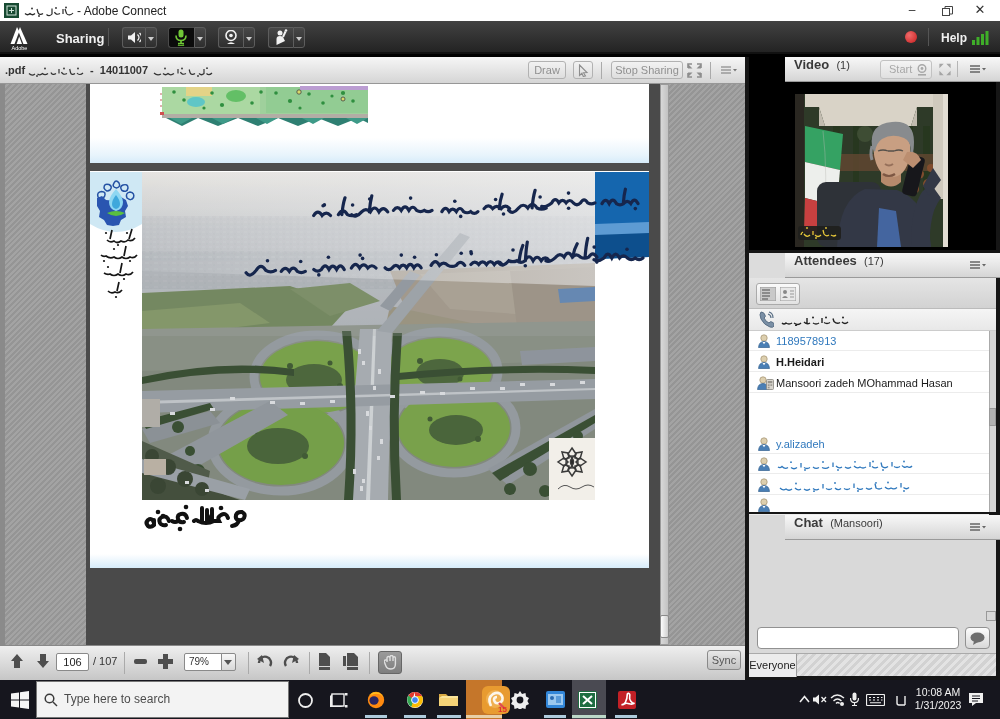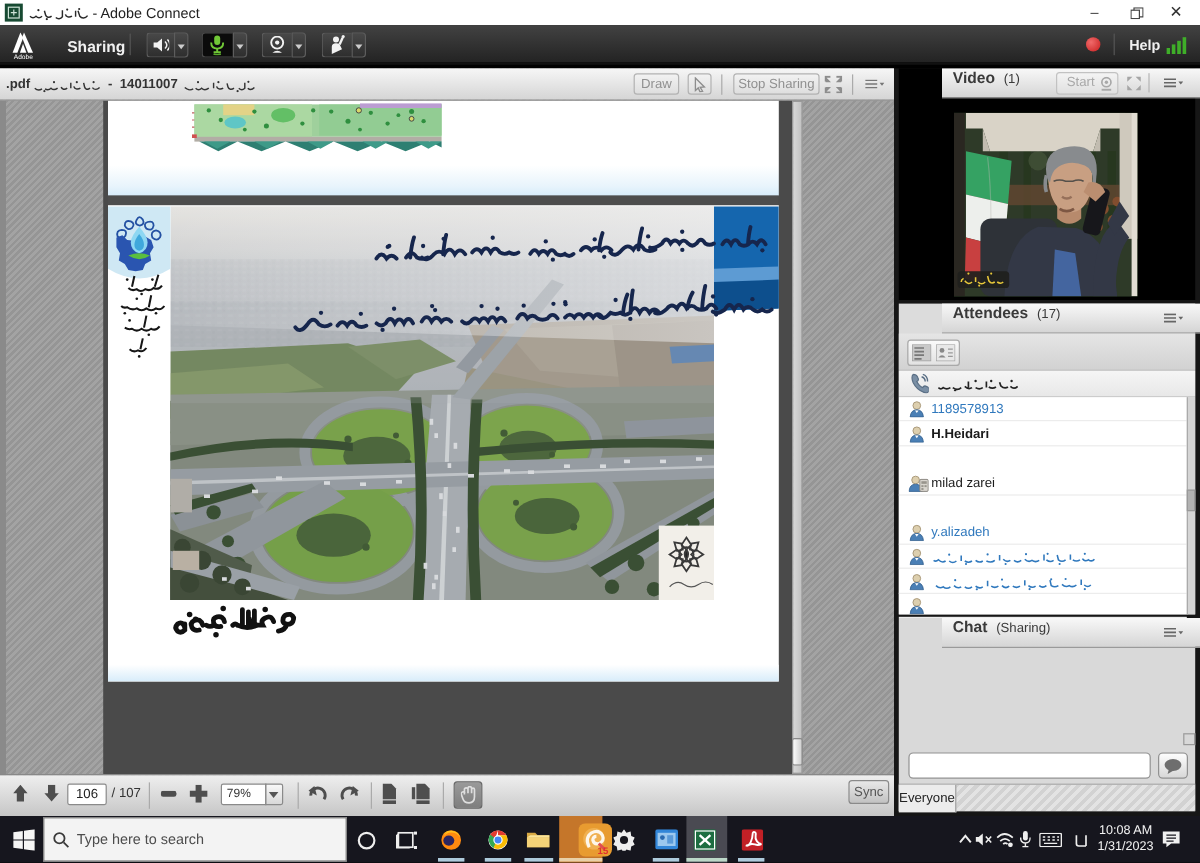--- a/index.html
+++ b/index.html
@@ -757,31 +757,31 @@
           <span class="nm blue">1189578913</span>
         </div>
       <div class="arow" style="top:21px;font-weight:bold;">
           <svg width="14" height="15" style="position:absolute;left:8px;top:2px;">
             <circle cx="7" cy="5" r="3.2" fill="#ddcfae" stroke="#a89878" stroke-width="0.8"></circle>
             <path d="M1.5,14.5 q0.5,-6 5.5,-6 q5,0 5.5,6 Z" fill="#4a7fb5" stroke="#33618f" stroke-width="0.7"></path>
             <path d="M5.5,9 l1.5,2.2 1.5,-2.2" fill="#fff"></path>
           </svg>
           <span class="nm">H.Heidari</span>
         </div>
-      <div class="arow" style="top:62px;">
+      <div class="arow" style="top:42px;">
           <svg width="17" height="15" style="position:absolute;left:8px;top:2px;">
             <circle cx="6" cy="5" r="3.2" fill="#ddcfae" stroke="#a89878" stroke-width="0.8"></circle>
             <path d="M0.5,14.5 q0.5,-6 5.5,-6 q5,0 5.5,6 Z" fill="#4a7fb5" stroke="#33618f" stroke-width="0.7"></path>
             <rect x="9.5" y="4.5" width="7" height="10" rx="1" fill="#d8d5ce" stroke="#88857d" stroke-width="0.8"></rect>
             <rect x="10.8" y="6" width="4.5" height="2.2" fill="#98958d"></rect>
             <rect x="10.8" y="9.3" width="1.8" height="1.6" fill="#98958d"></rect>
             <rect x="13.4" y="9.3" width="1.8" height="1.6" fill="#98958d"></rect>
             <rect x="10.8" y="11.7" width="1.8" height="1.6" fill="#98958d"></rect>
           </svg>
-          <span class="nm">milad zarei</span>
+          <span class="nm">Mansoori zadeh MOhammad Hasan</span>
         </div>
       <div class="arow" style="top:103px;">
           <svg width="14" height="15" style="position:absolute;left:8px;top:2px;">
             <circle cx="7" cy="5" r="3.2" fill="#ddcfae" stroke="#a89878" stroke-width="0.8"></circle>
             <path d="M1.5,14.5 q0.5,-6 5.5,-6 q5,0 5.5,6 Z" fill="#4a7fb5" stroke="#33618f" stroke-width="0.7"></path>
             <path d="M5.5,9 l1.5,2.2 1.5,-2.2" fill="#fff"></path>
           </svg>
           <span class="nm blue">y.alizadeh</span>
         </div>
       <div class="arow" style="top:123px;">
@@ -833,21 +833,21 @@
             <path d="M1.5,14.5 q0.5,-6 5.5,-6 q5,0 5.5,6 Z" fill="#4a7fb5" stroke="#33618f" stroke-width="0.7"></path>
             <path d="M5.5,9 l1.5,2.2 1.5,-2.2" fill="#fff"></path>
           </svg>
         </div>
     </div>
     <div class="abs" style="left:240px;top:78px;width:7px;height:181px;background:#d5d5d5;border-left:1px solid #aaa;"></div>
     <div class="abs" style="left:240px;top:155px;width:7px;height:18px;background:#b2b2b2;border:1px solid #999;"></div>
   </div>
 
   <div class="abs" id="chatpod">
-    <div class="podhead" style="left:0;top:0;width:247px;"><span style="margin-left:9px;">Chat</span>&nbsp;&nbsp;<span style="font-weight:normal;font-size:11px;">(Sharing)</span></div>
+    <div class="podhead" style="left:0;top:0;width:247px;"><span style="margin-left:9px;">Chat</span>&nbsp;&nbsp;<span style="font-weight:normal;font-size:11px;">(Mansoori)</span></div>
     <div class="abs" style="left:221px;top:8px;">
         <svg width="16" height="10">
           <path d="M0,1 h10 M0,4 h10 M0,7 h10" stroke="#666" stroke-width="1.3"></path>
           <path d="M12,3 l2,2.5 2,-2.5 z" fill="#666"></path>
         </svg>
       </div>
     <div class="abs" style="left:237px;top:96px;width:10px;height:10px;background:#d8d8d8;border:1px solid #999;"></div>
     <div class="abs" id="chatinput"></div>
     <div class="abs" id="sendbtn">
         <svg width="15" height="13" style="margin:4px auto;">

